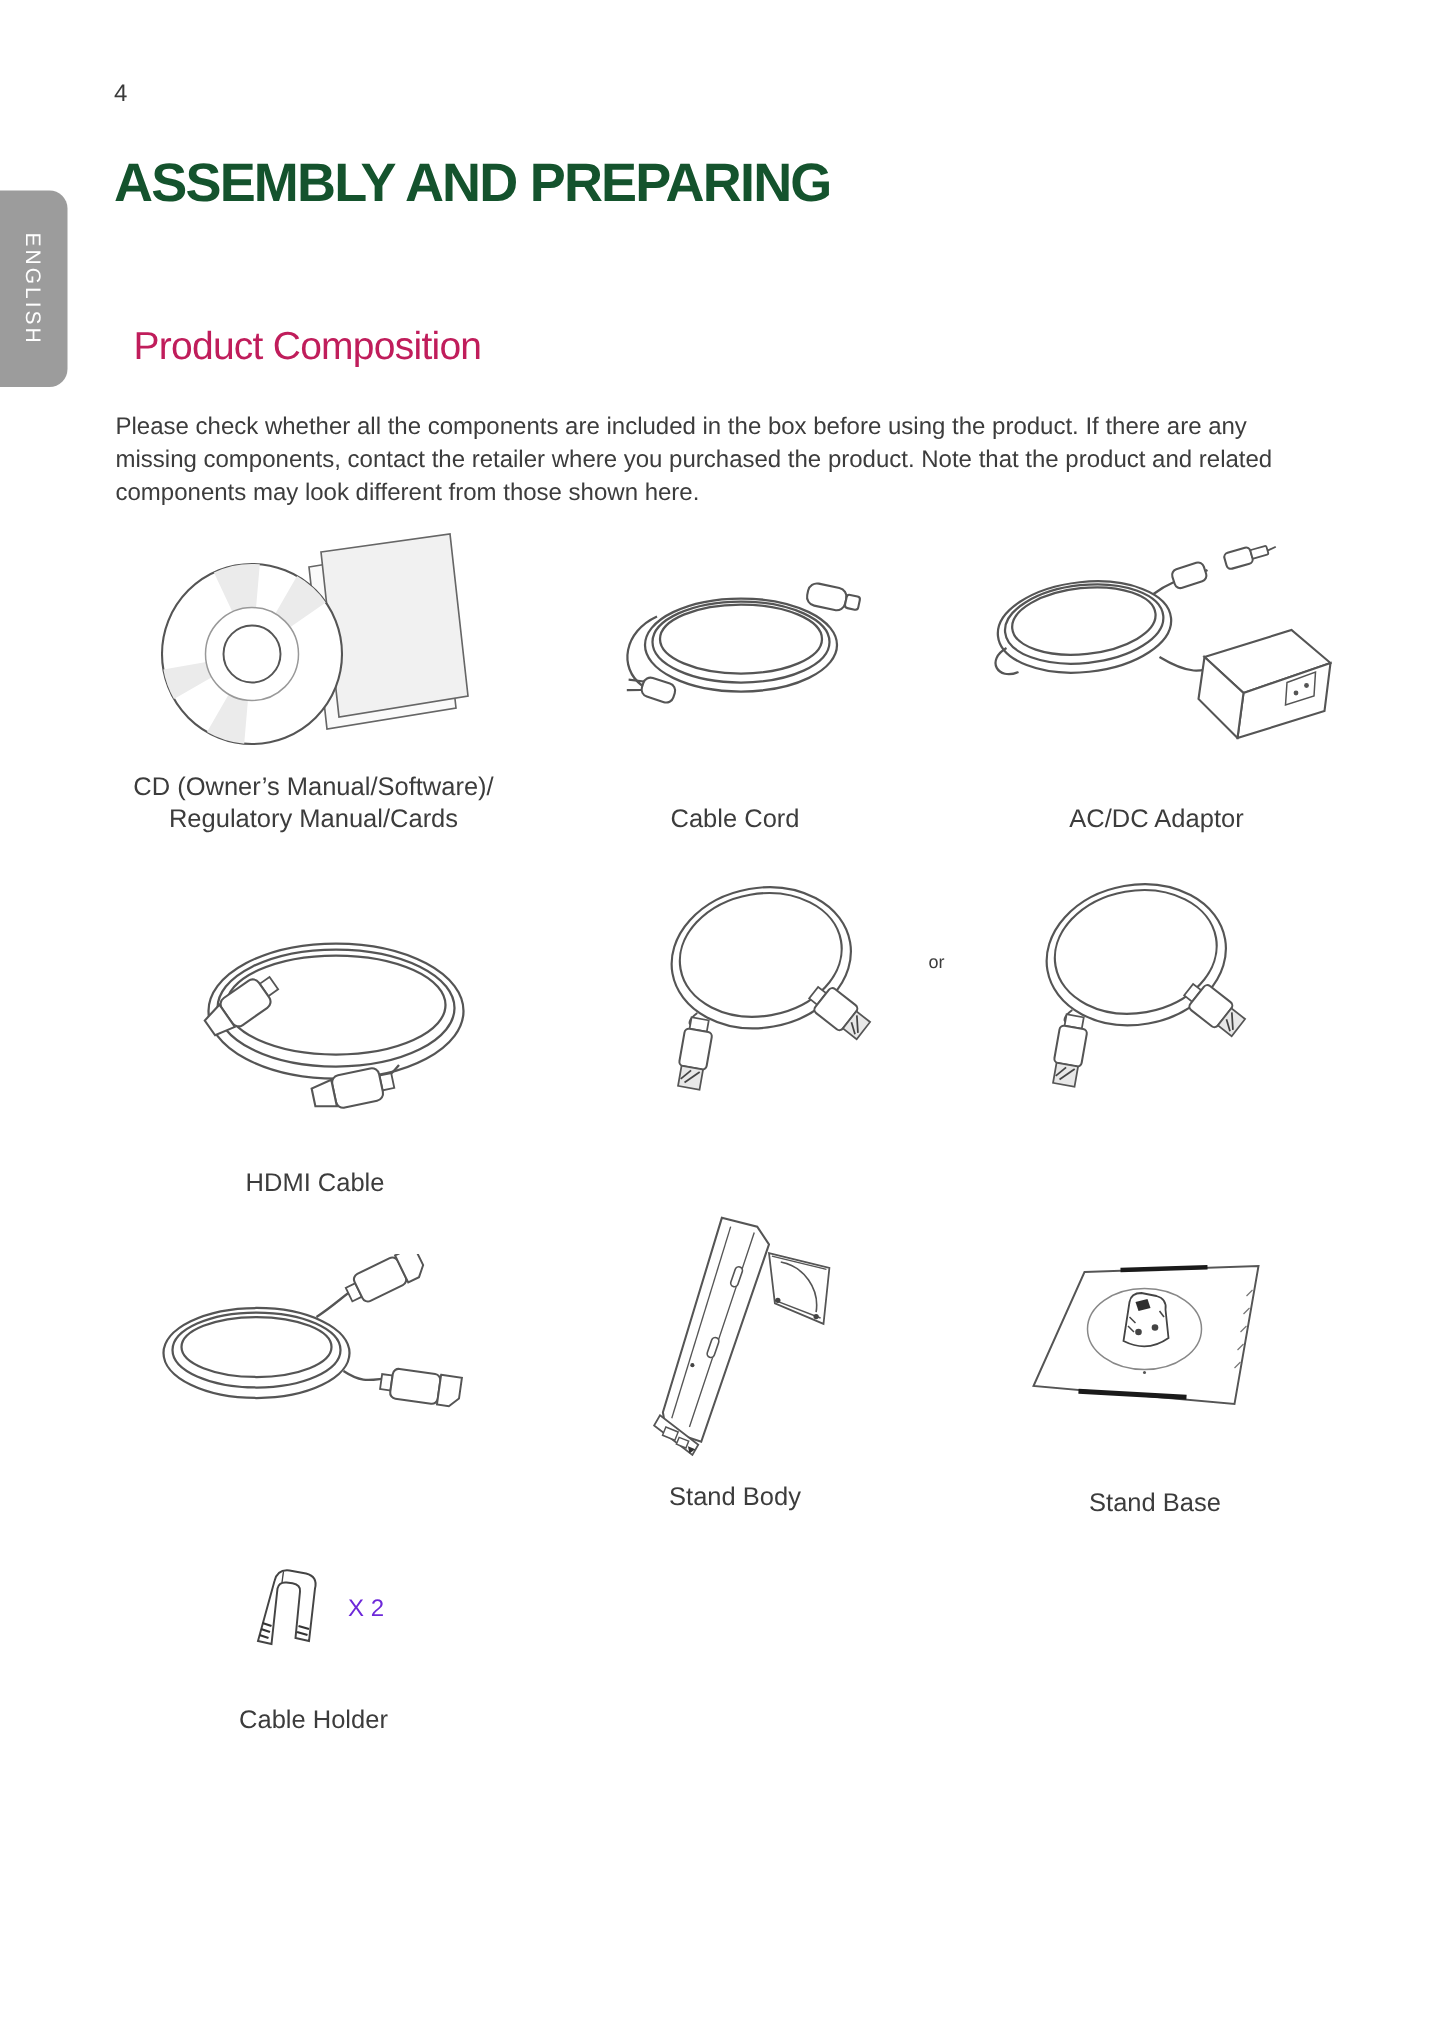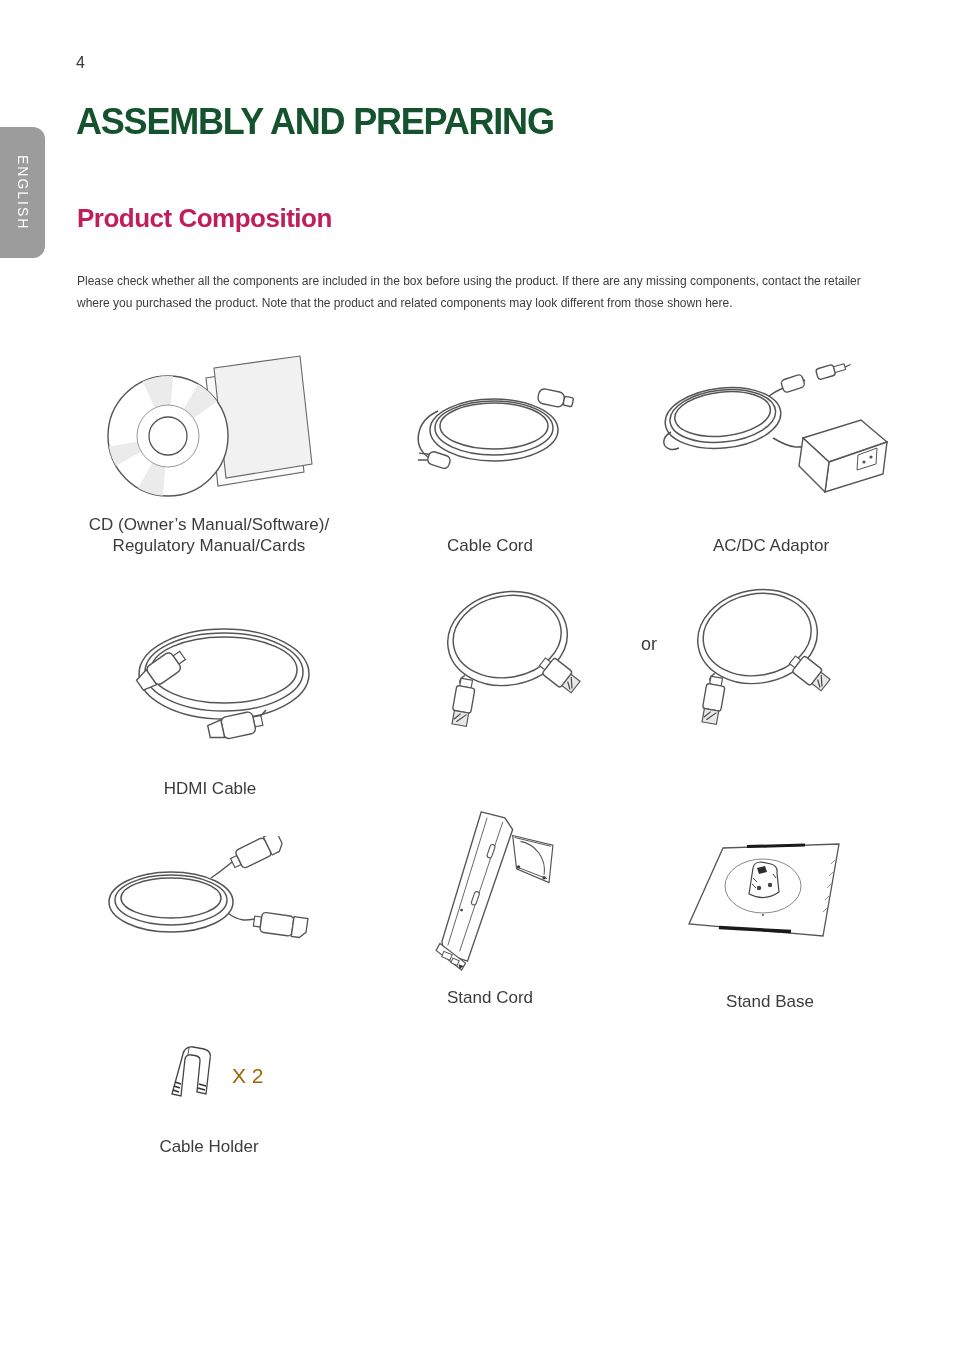--- a/index.html
+++ b/index.html
@@ -7,37 +7,37 @@
   .page{position:absolute;left:0;top:0;width:954px;height:1354px;background:#fff;overflow:hidden;}
 
   .page-number{position:absolute;left:76px;top:54px;font-size:16px;color:#3a3a3a;}
 
   .lang-tab{position:absolute;left:0;top:127px;width:45px;height:131px;background:#9c9c9c;
             border-radius:0 12px 12px 0;display:flex;align-items:center;justify-content:center;}
   .lang-tab span{writing-mode:vertical-rl;color:#ffffff;font-size:14px;letter-spacing:2px;}
 
   h1.title{position:absolute;left:76px;top:101px;margin:0;font-size:36px;font-weight:bold;
            letter-spacing:-1.2px;color:#14532d;white-space:nowrap;}
-  h2.section{position:absolute;left:77px;top:203px;margin:0;font-size:26px;font-weight:bold;
+  h2.section{position:absolute;left:77px;top:203px;margin:12px;font-size:26px;font-weight:normal;
            letter-spacing:-0.5px;color:#c01d5b;white-space:nowrap;}
-  .intro{position:absolute;left:77px;top:258px;width:810px;font-size:12px;line-height:22px;color:#3c3c3c;}
+  .intro{position:absolute;left:77px;top:258px;width:810px;font-size:16px;line-height:22px;color:#3c3c3c;}
 
   .art{position:absolute;}
   .cap{position:absolute;font-size:17px;line-height:21px;color:#3c3c3c;text-align:center;width:300px;}
   .cap-cd{left:59px;top:514px;}
   .cap-power{left:340px;top:535px;}
   .cap-acdc{left:621px;top:535px;}
   .cap-hdmi{left:60px;top:759px;margin-top:19px;}
   .cap-usb{left:480px;top:754px;}
-  .or-label{position:absolute;left:593px;top:634px;width:64px;text-align:right;font-size:18px;color:#3c3c3c;}
+  .or-label{position:absolute;left:619px;top:634px;width:64px;text-align:left;font-size:12px;color:#3c3c3c;}
   .cap-dp{left:59px;top:987px;}
   .cap-sbody{left:340px;top:987px;}
   .cap-sbase{left:620px;top:991px;}
   .cap-holder{left:59px;top:1136px;}
-  .qty-label{position:absolute;left:232px;top:1064px;font-size:21px;color:#a16207;}
+  .qty-label{position:absolute;left:232px;top:1064px;font-size:16px;color:#6d28d9;}
 
   .a-cd{left:98px;top:352px;}
   .a-power{left:408px;top:383px;}
   .a-acdc{left:653px;top:358px;}
   .a-hdmi{left:106px;top:610px;}
   .a-usb1{left:428px;top:576px;}
   .a-usb2{left:678px;top:574px;}
   .a-dp{left:93px;top:836px;}
   .a-sbody{left:434px;top:806px;}
   .a-sbase{left:683px;top:838px;}
@@ -234,21 +234,21 @@
         <rect x="-7" y="-2.5" width="14" height="5" rx="2.5" transform="translate(58,46) rotate(109)"></rect>
         <rect x="-7" y="-2.5" width="14" height="5" rx="2.5" transform="translate(42,94) rotate(109)"></rect>
       </g>
       <circle cx="28" cy="106" r="1.4" fill="#444"></circle>
       <polygon points="6,140 32,160 28,167 2,147" fill="#fff" stroke="#555" stroke-width="1.2"></polygon>
       <rect x="0" y="0" width="9" height="6" transform="translate(10,148) rotate(22)" fill="#fff" stroke="#555" stroke-width="1"></rect>
       <rect x="0" y="0" width="7" height="5" transform="translate(19,155) rotate(22)" fill="#fff" stroke="#555" stroke-width="1"></rect>
       <polygon points="25,161 30,163 26,166" fill="#333"></polygon>
     </svg>
   </div>
-  <div class="cap cap-sbody">Stand Cord</div>
+  <div class="cap cap-sbody">Stand Body</div>
 
   <div class="art a-sbase">
     <svg width="162" height="112" viewBox="0 0 162 112">
       <polygon points="40,10 156,6 140,98 6,86" fill="#fff" stroke="#555" stroke-width="1.3"></polygon>
       <line x1="64" y1="8.6" x2="122" y2="6.9" stroke="#1a1a1a" stroke-width="3"></line>
       <line x1="36" y1="89.5" x2="108" y2="93.5" stroke="#1a1a1a" stroke-width="3.5"></line>
       <g stroke="#777" stroke-width="0.8">
         <line x1="152" y1="22" x2="148" y2="26"></line>
           <line x1="150" y1="34" x2="146" y2="38"></line>
         <line x1="148" y1="46" x2="144" y2="50"></line>

